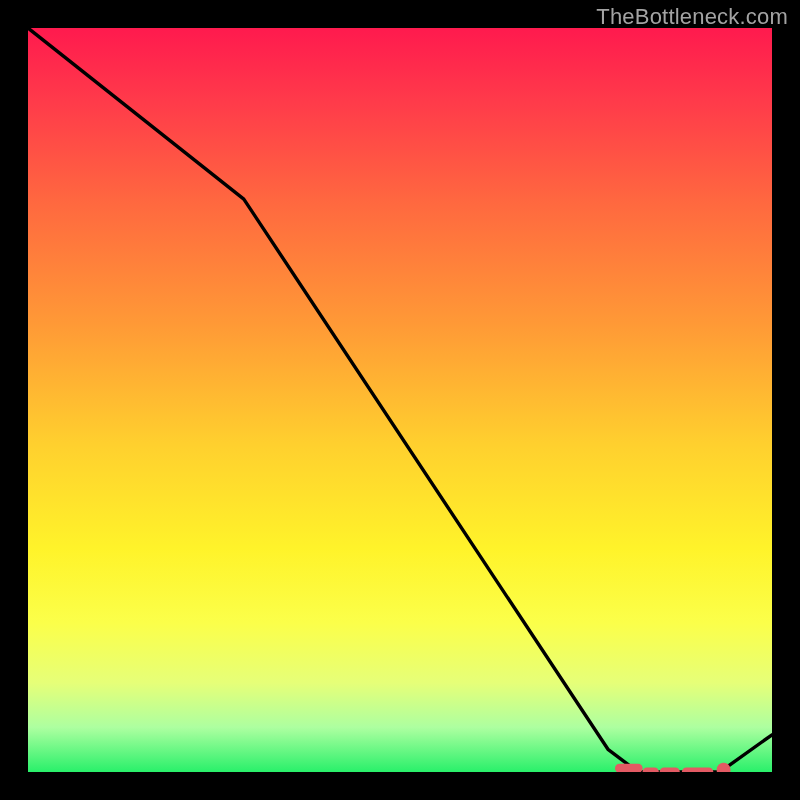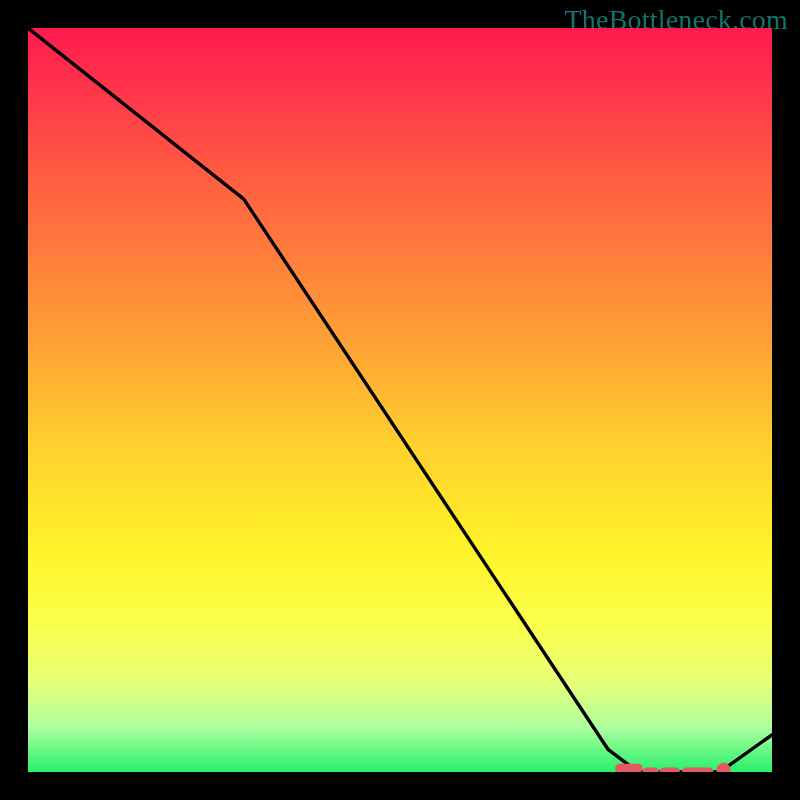--- a/index.html
+++ b/index.html
@@ -7,23 +7,23 @@
   .frame {
     position: relative;
     width: 800px;
     height: 800px;
     background: #000;
   }
   .watermark {
     position: absolute;
     top: 4px;
     right: 12px;
-    font-family: Liberation Serif, serif;
-    font-size: 28px;
-    color: #0f766e;
+    font-family: Liberation Sans, sans-serif;
+    font-size: 22px;
+    color: #a3a3a3;
     letter-spacing: 0.2px;
   }
   .plot {
     position: absolute;
     left: 28px;
     top: 28px;
     width: 744px;
     height: 744px;
   }
   .gradient {

